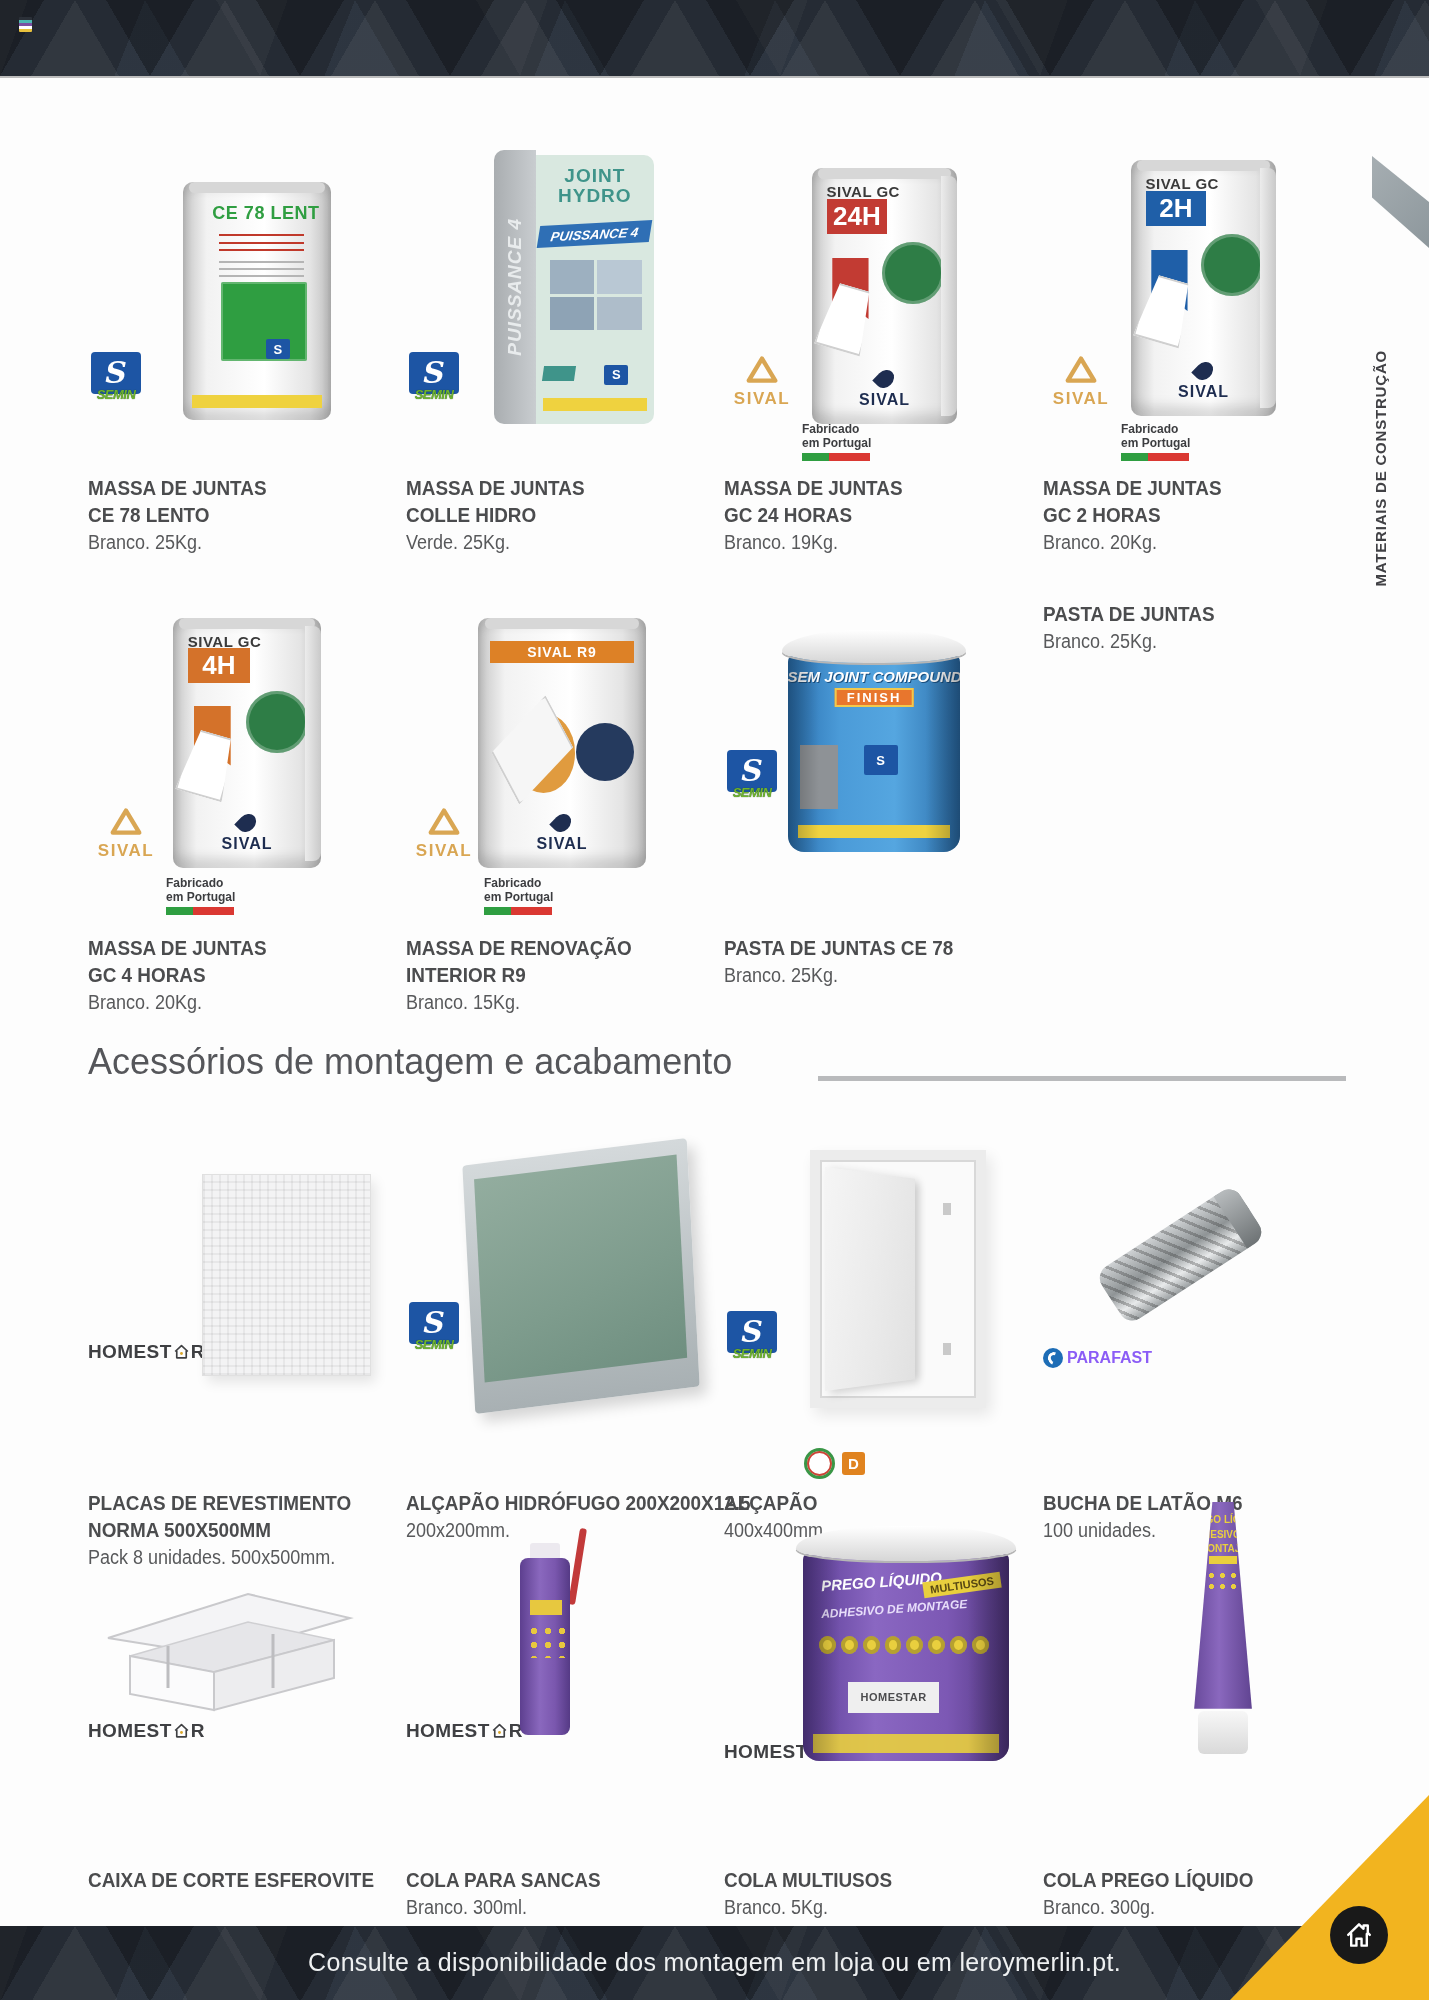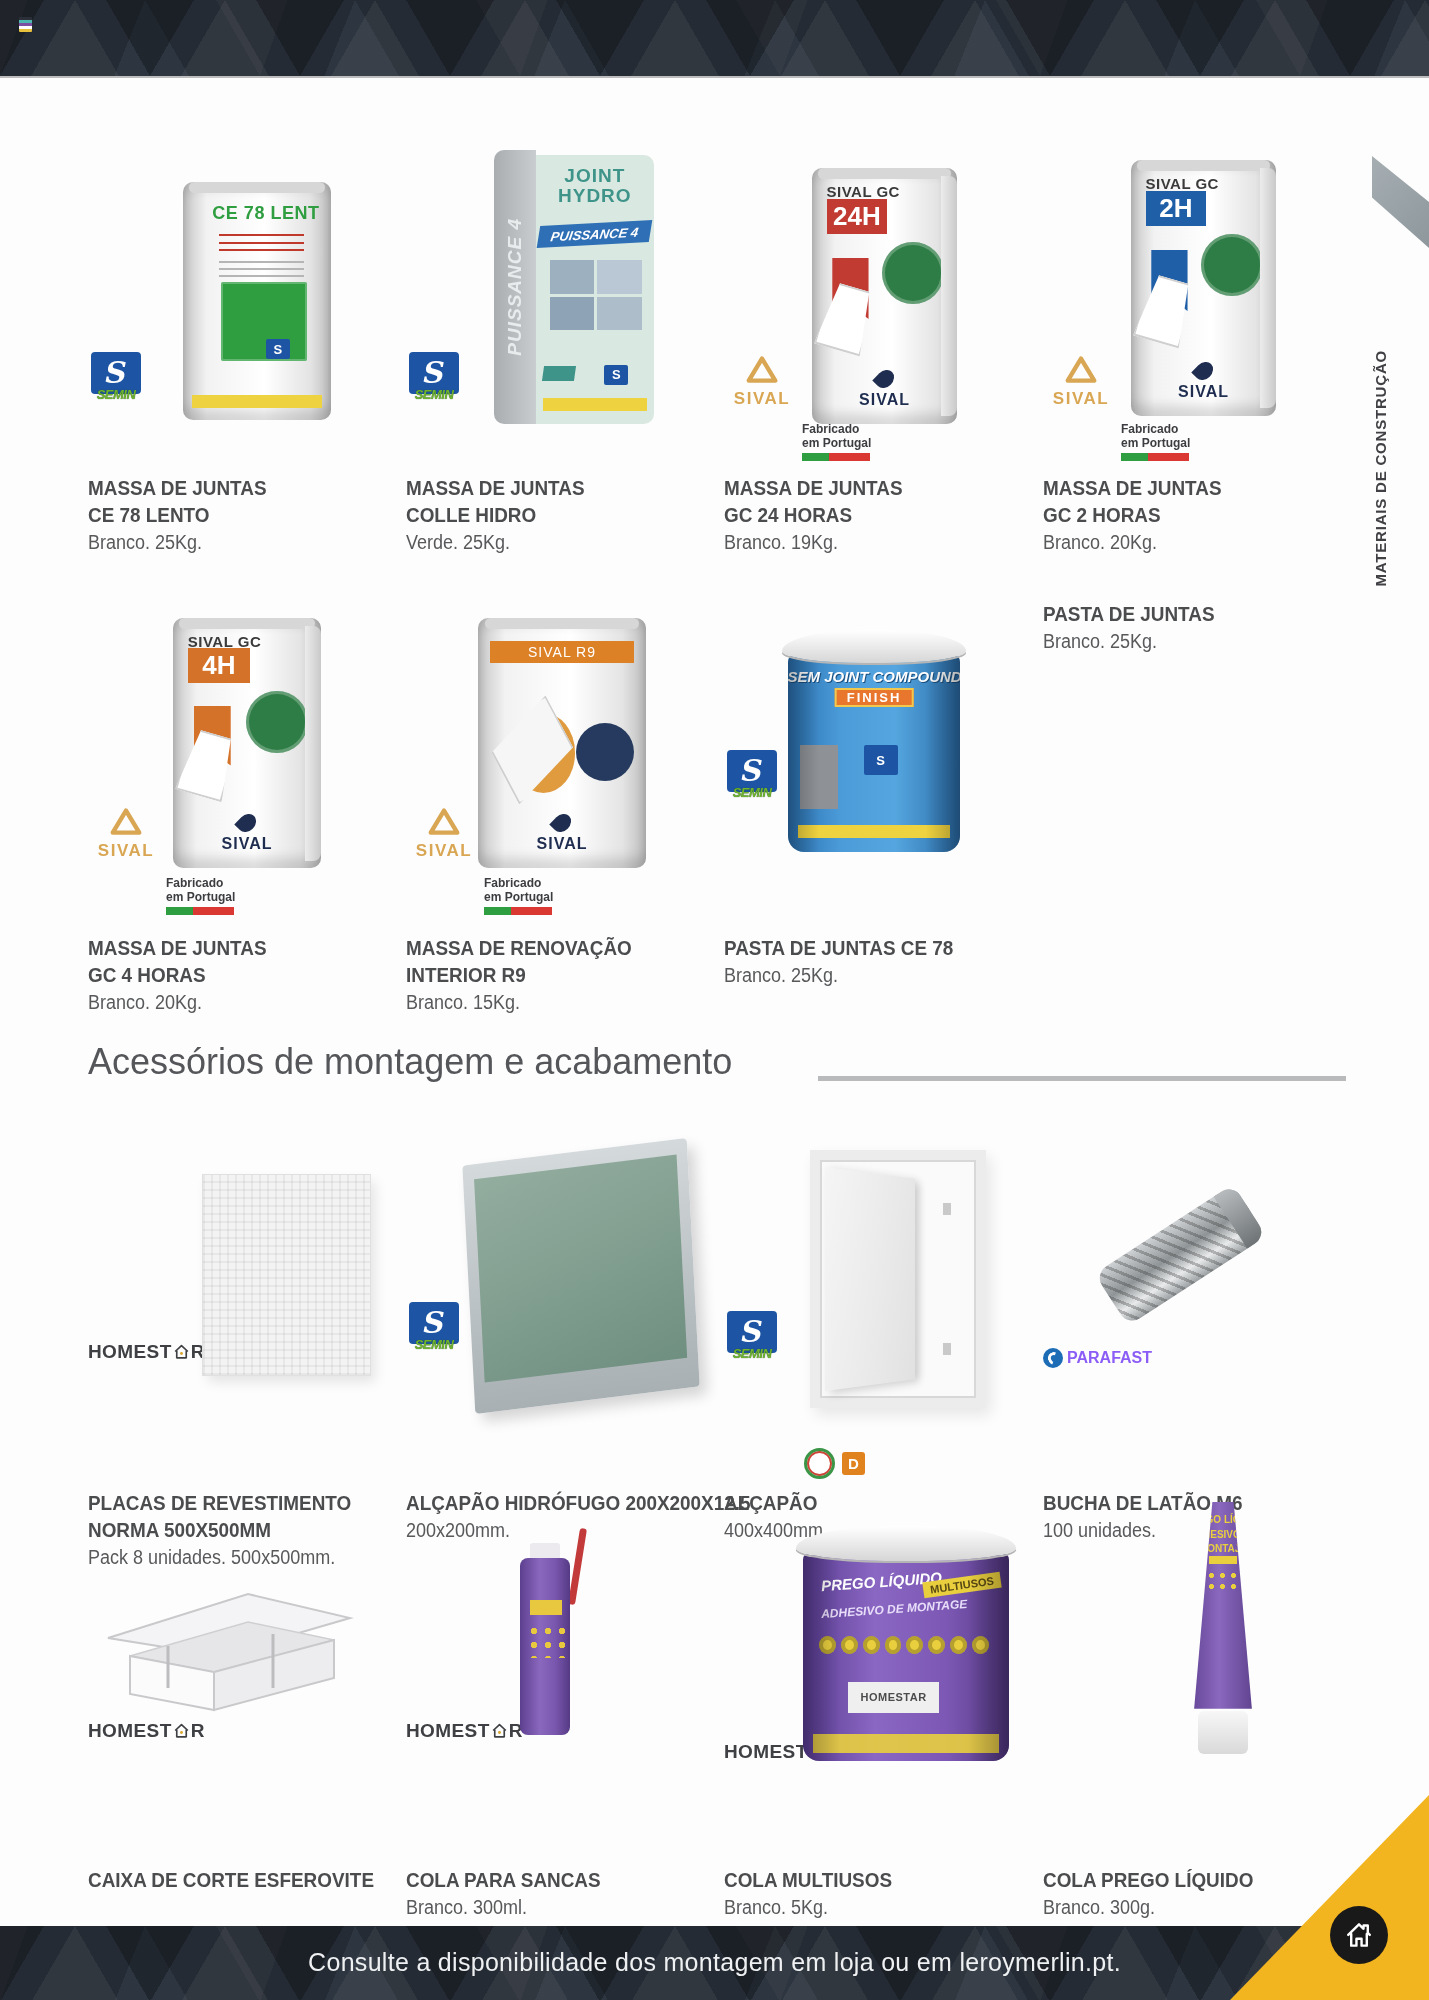--- a/index.html
+++ b/index.html
@@ -107,21 +107,21 @@
   .sv-knife{position:absolute;left:7%;top:46%;width:30%;height:24%;background:#fff;border:2px solid #cfcfcf;
     clip-path:polygon(18% 0,82% 0,100% 100%,0 100%);transform:rotate(16deg);}
   .sv-circle{position:absolute;right:9%;top:29%;width:62px;height:62px;border-radius:50%;background:#2e7d46;
     box-shadow:inset 0 0 0 3px rgba(255,255,255,.25);}
   .sv-logo{position:absolute;left:0;right:0;bottom:6%;text-align:center;color:#1e2d50;}
   .sv-drop{width:16px;height:20px;margin:0 auto 2px;background:#1e2d50;border-radius:50% 50% 50% 0;transform:rotate(45deg);}
   .sv-logotxt{font-weight:800;font-size:16px;letter-spacing:1px;}
   .sv-side{position:absolute;right:0;top:3%;bottom:3%;width:11%;border-radius:0 8px 8px 0;
     background:linear-gradient(90deg,#ececec,#c9c9c9);}
   .r9-banner{position:absolute;left:7%;right:7%;top:9%;height:22px;background:#dd8126;color:#fff;
-    font-weight:400;font-size:14px;letter-spacing:1px;display:flex;align-items:center;justify-content:center;}
+    font-weight:700;font-size:14px;letter-spacing:1px;display:flex;align-items:center;justify-content:center;}
   .r9-ellipse{position:absolute;left:20%;top:38%;width:38%;height:32%;background:#e09b3f;border-radius:50%;}
   .r9-trowel{position:absolute;left:10%;top:36%;width:42%;height:32%;background:#f6f6f6;border:2px solid #cfcfcf;
     transform:rotate(-28deg);clip-path:polygon(0 30%,100% 0,100% 70%,0 100%);}
   .r9-circle{position:absolute;right:7%;top:42%;width:58px;height:58px;border-radius:50%;background:#253a5e;}
 
   
   .bk-lid{position:absolute;left:0;right:0;top:0;height:15%;background:linear-gradient(#ffffff,#d6d6d6);
     border-radius:50%/70% 70% 40% 40%;box-shadow:0 2px 0 #b5b5b5;z-index:2;}
   .bk-body{position:absolute;left:3%;right:3%;top:11%;bottom:0;border-radius:8px 8px 16px 16px;overflow:hidden;}
   .bk-shade{position:absolute;inset:0;background:linear-gradient(90deg,rgba(0,0,0,.28),transparent 18%,transparent 80%,rgba(0,0,0,.30));pointer-events:none;}

